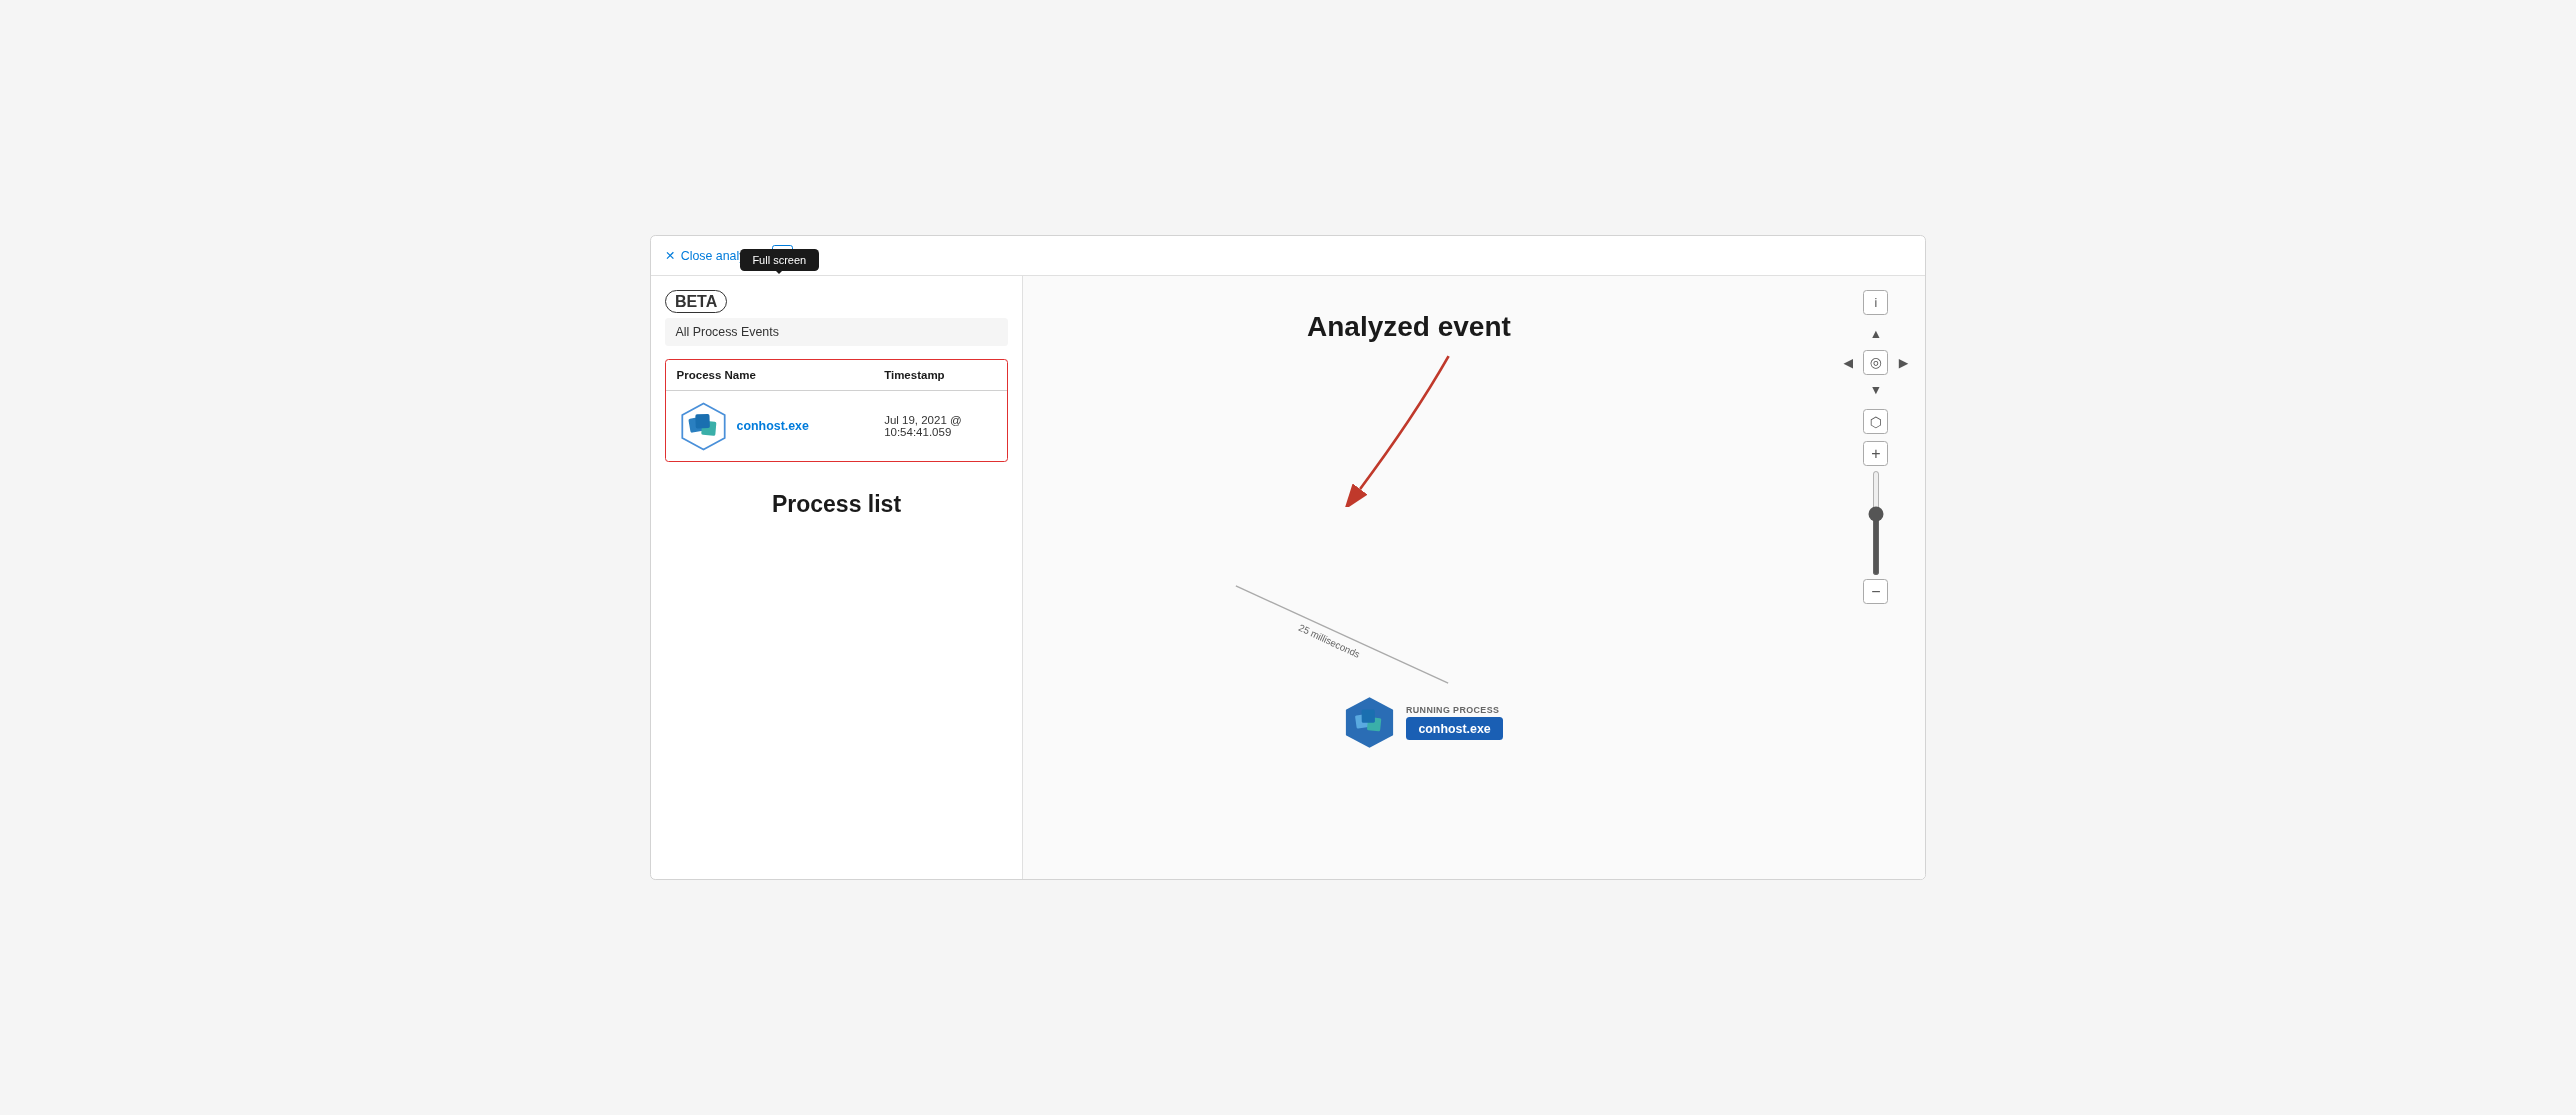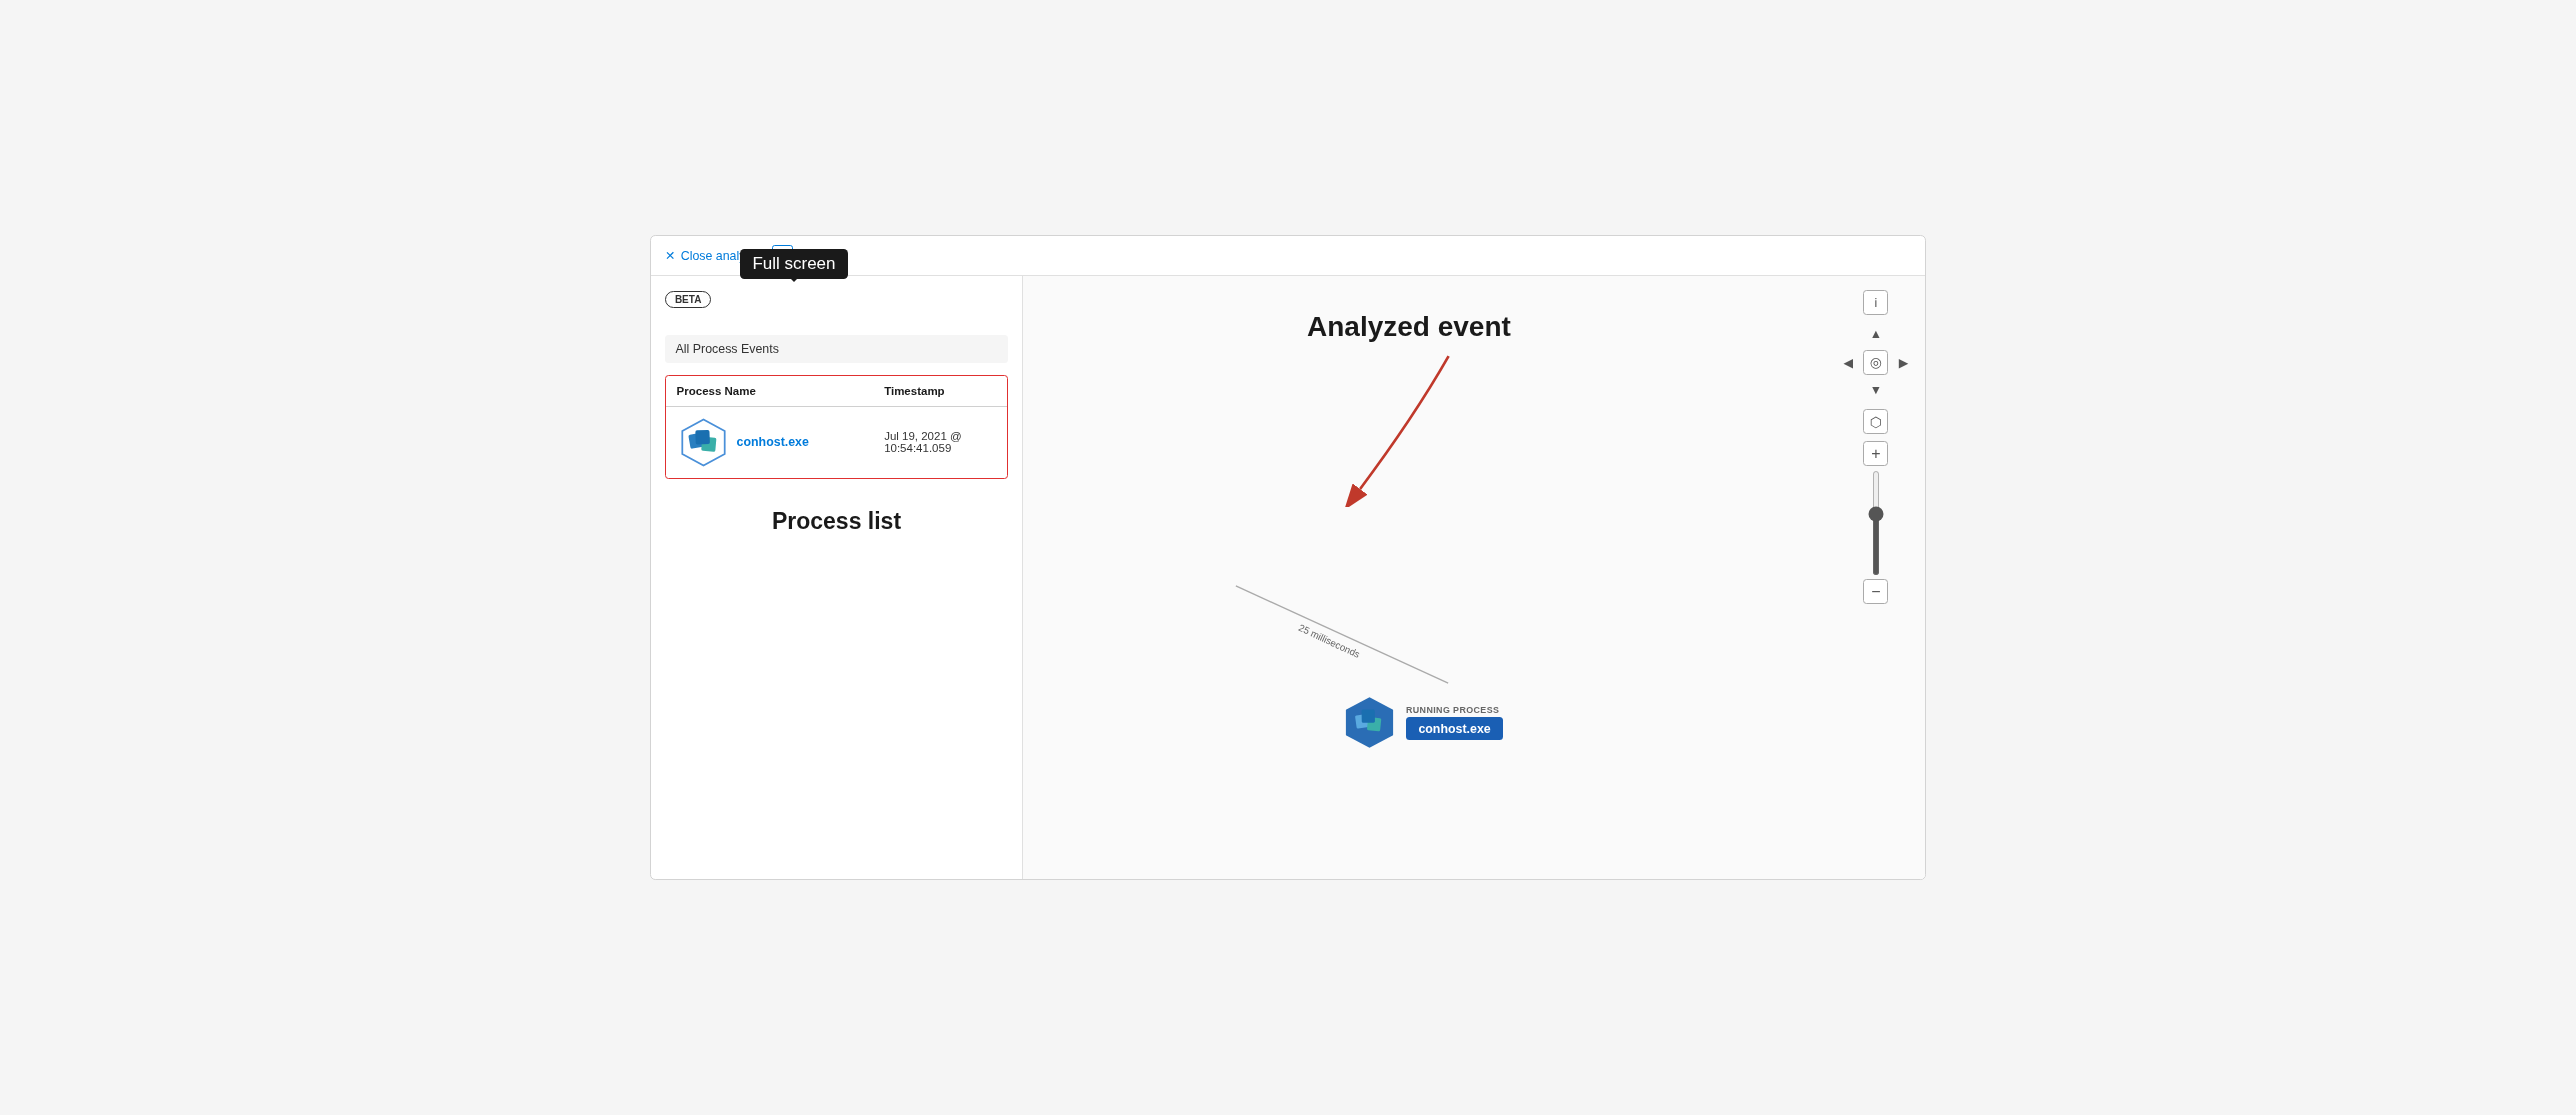--- a/index.html
+++ b/index.html
@@ -21,21 +21,21 @@
     }
     
     .tooltip {
       position: absolute;
       top: 12.4px;
       left: 89px;
       background: #1a1a1a;
       color: #fff;
       padding: 5.3px 12.4px;
       border-radius: 4.4px;
-      font-size: 17px;
+      font-size: 11px;
       font-weight: 500;
       z-index: 10;
       white-space: nowrap;
     }
     .tooltip::after {
       content: '';
       position: absolute;
       bottom: -6.2px;
       left: 50%;
       transform: translateX(-50%);
@@ -91,24 +91,24 @@
       min-width: 372px;
       border-right: 0.9px solid #e0e0e0;
       padding: 14px;
       overflow-y: auto;
     }
     .beta-badge {
       display: inline-block;
       border: 0.9px solid #333;
       border-radius: 17.7px;
       padding: 1.8px 8.9px;
-      font-size: 10px;
+      font-size: 16px;
       font-weight: 600;
       color: #333;
-      margin-bottom: 27px;
+      margin-bottom: 5px;
     }
     .filter-bar {
       background: #f5f5f5;
       border-radius: 3.5px;
       padding: 7px 10.6px;
       font-size: 12.4px;
       color: #333;
       margin-bottom: 12.4px;
     }
     

